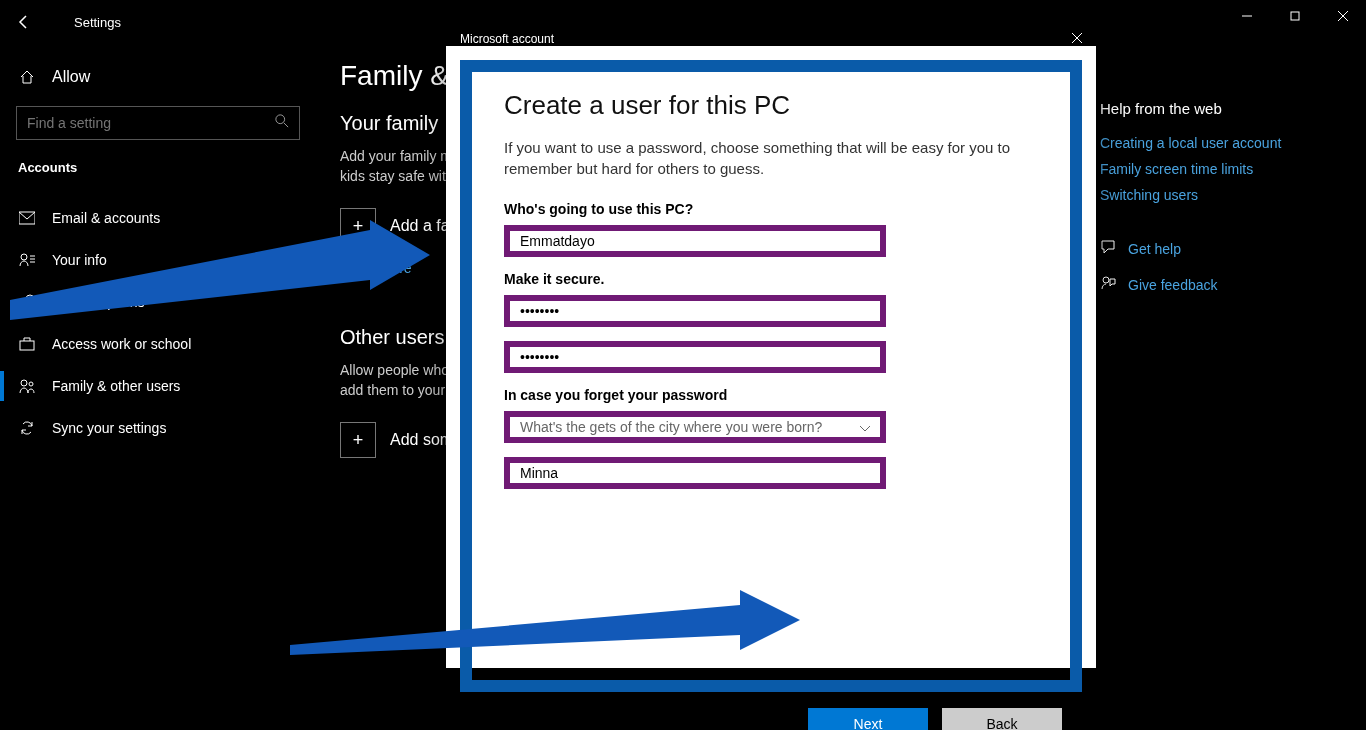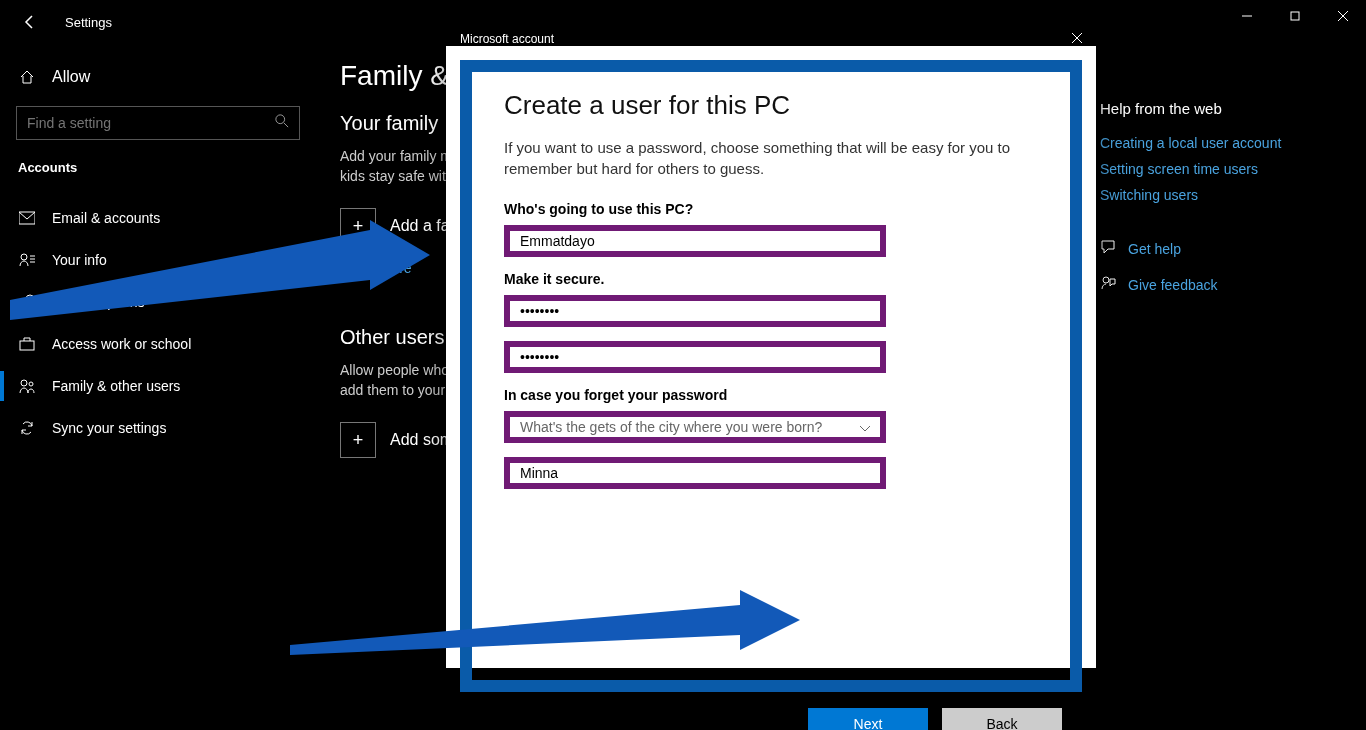--- a/index.html
+++ b/index.html
@@ -4,21 +4,21 @@
 <style>
 * { margin: 0; padding: 0; box-sizing: border-box; font-family: 'Segoe UI', Tahoma, sans-serif; }
 body { width: 1366px; height: 730px; background: #000; color: #fff; overflow: hidden; position: relative; }
 
 
 .titlebar { position: absolute; top: 0; right: 0; display: flex; gap: 2px; }
 .titlebar .btn { width: 46px; height: 32px; display: flex; align-items: center; justify-content: center; color: #fff; }
 .titlebar .btn svg { width: 10px; height: 10px; }
 
 
-.header { height: 44px; display: flex; align-items: center; padding-left: 20px; gap: 25px; }
+.header { height: 44px; display: flex; align-items: center; padding-left: 14px; gap: 40px; }
 .back-arrow { width: 20px; height: 20px; display:flex; align-items:center; justify-content:center; }
 .header-title { font-size: 13px; font-weight: 400; }
 
 
 .sidebar { position: absolute; left: 0; top: 44px; width: 316px; bottom: 0; padding-top: 16px; }
 .home-item { display: flex; align-items: center; gap: 16px; padding: 8px 18px; margin-bottom: 12px; }
 .search-box { margin: 0 16px 20px 16px; height: 34px; border: 1px solid #555; background: transparent; display: flex; align-items: center; padding: 0 10px; }
 .search-box input { flex: 1; background: transparent; border: none; color: #fff; font-size: 14px; outline: none; }
 .section-label { padding: 0 18px; font-size: 13px; font-weight: 600; margin-bottom: 22px; }
 .nav-item { display: flex; align-items: center; gap: 16px; padding: 12px 18px; font-size: 14px; position: relative; }
@@ -184,21 +184,21 @@
   <div class="desc">Allow people who are not part of your family to sign in with their own accounts. This won't add them to your family.</div>
   <div class="add-row">
     <div class="plus-box">+</div>
     <span>Add someone else to this PC</span>
   </div>
 </div>
 
 <div class="help">
   <h3>Help from the web</h3>
   <a>Creating a local user account</a>
-  <a>Setting screen time users</a>
+  <a>Family screen time limits</a>
   <a>Switching users</a>
   <div class="help-actions">
     <div class="row">
       <span><svg width="16" height="16" viewBox="0 0 16 16">
             <path d="M2 2h12v8H8l-4 4V10H2z" stroke="#fff" fill="none"></path>
           </svg></span>
       <span class="link">Get help</span>
     </div>
     <div class="row">
       <span><svg width="16" height="16" viewBox="0 0 16 16">

